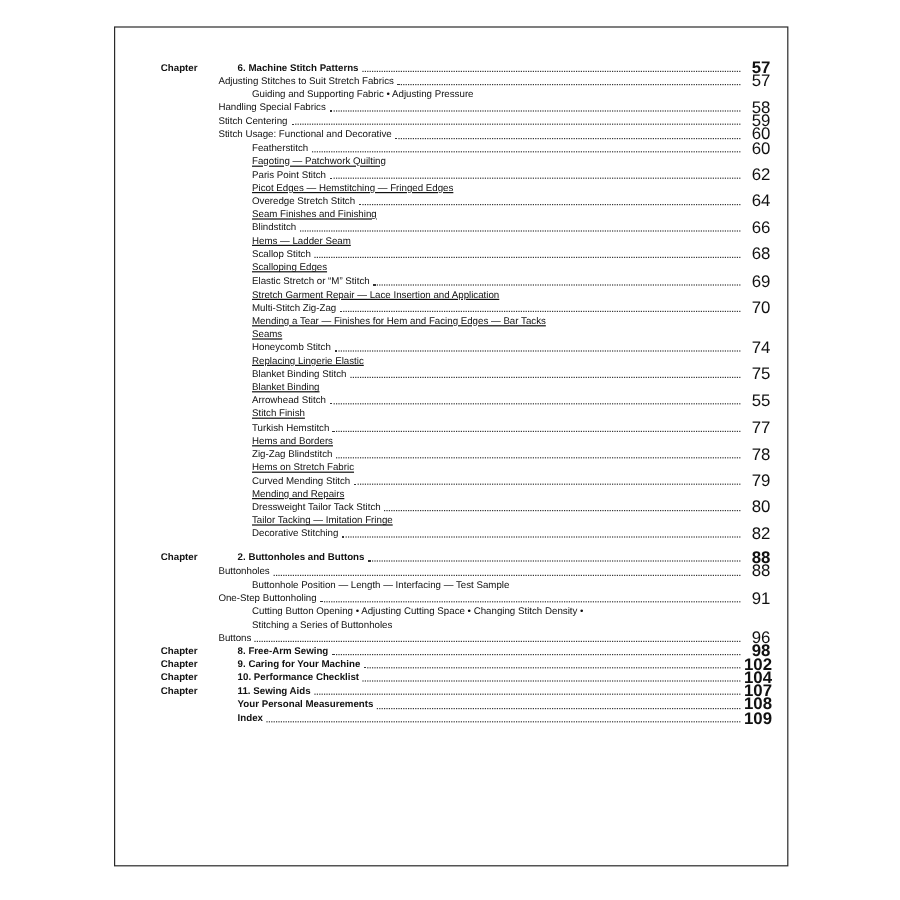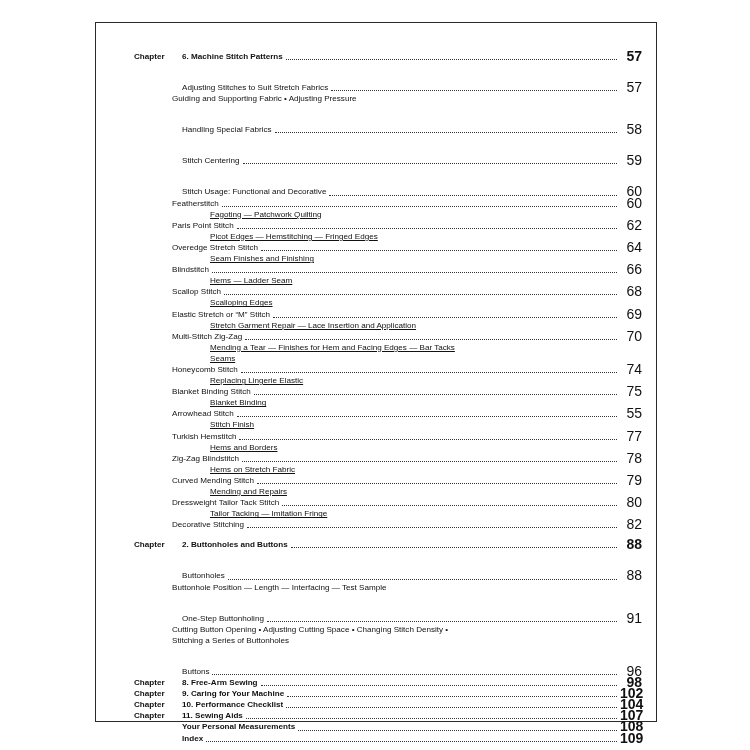--- a/index.html
+++ b/index.html
@@ -60,23 +60,23 @@
   .page-num {
     flex: 0 0 auto;
     width: 22px;
     text-align: right;
     font-size: 14px;
   }
   .row.nodots .dots {
     border-bottom: none;
   }
   
-  .lv0 .label { margin-left: 0px; }
-  .lv1 .label { margin-left: 48px; margin-top: 20px; }
-  .lv2 .label { margin-left: 38px; }
+  .lv0 .label { margin-left: 16px; }
+  .lv1 .label { margin-left: 48px; }
+  .lv2 .label { margin-left: 76px; }
   .lv3 .label { margin-left: 76px; text-decoration: underline; }
 
   .row.sub {
     font-weight: normal;
   }
 </style>
 </head>
 <body>
 
 <div class="page">

